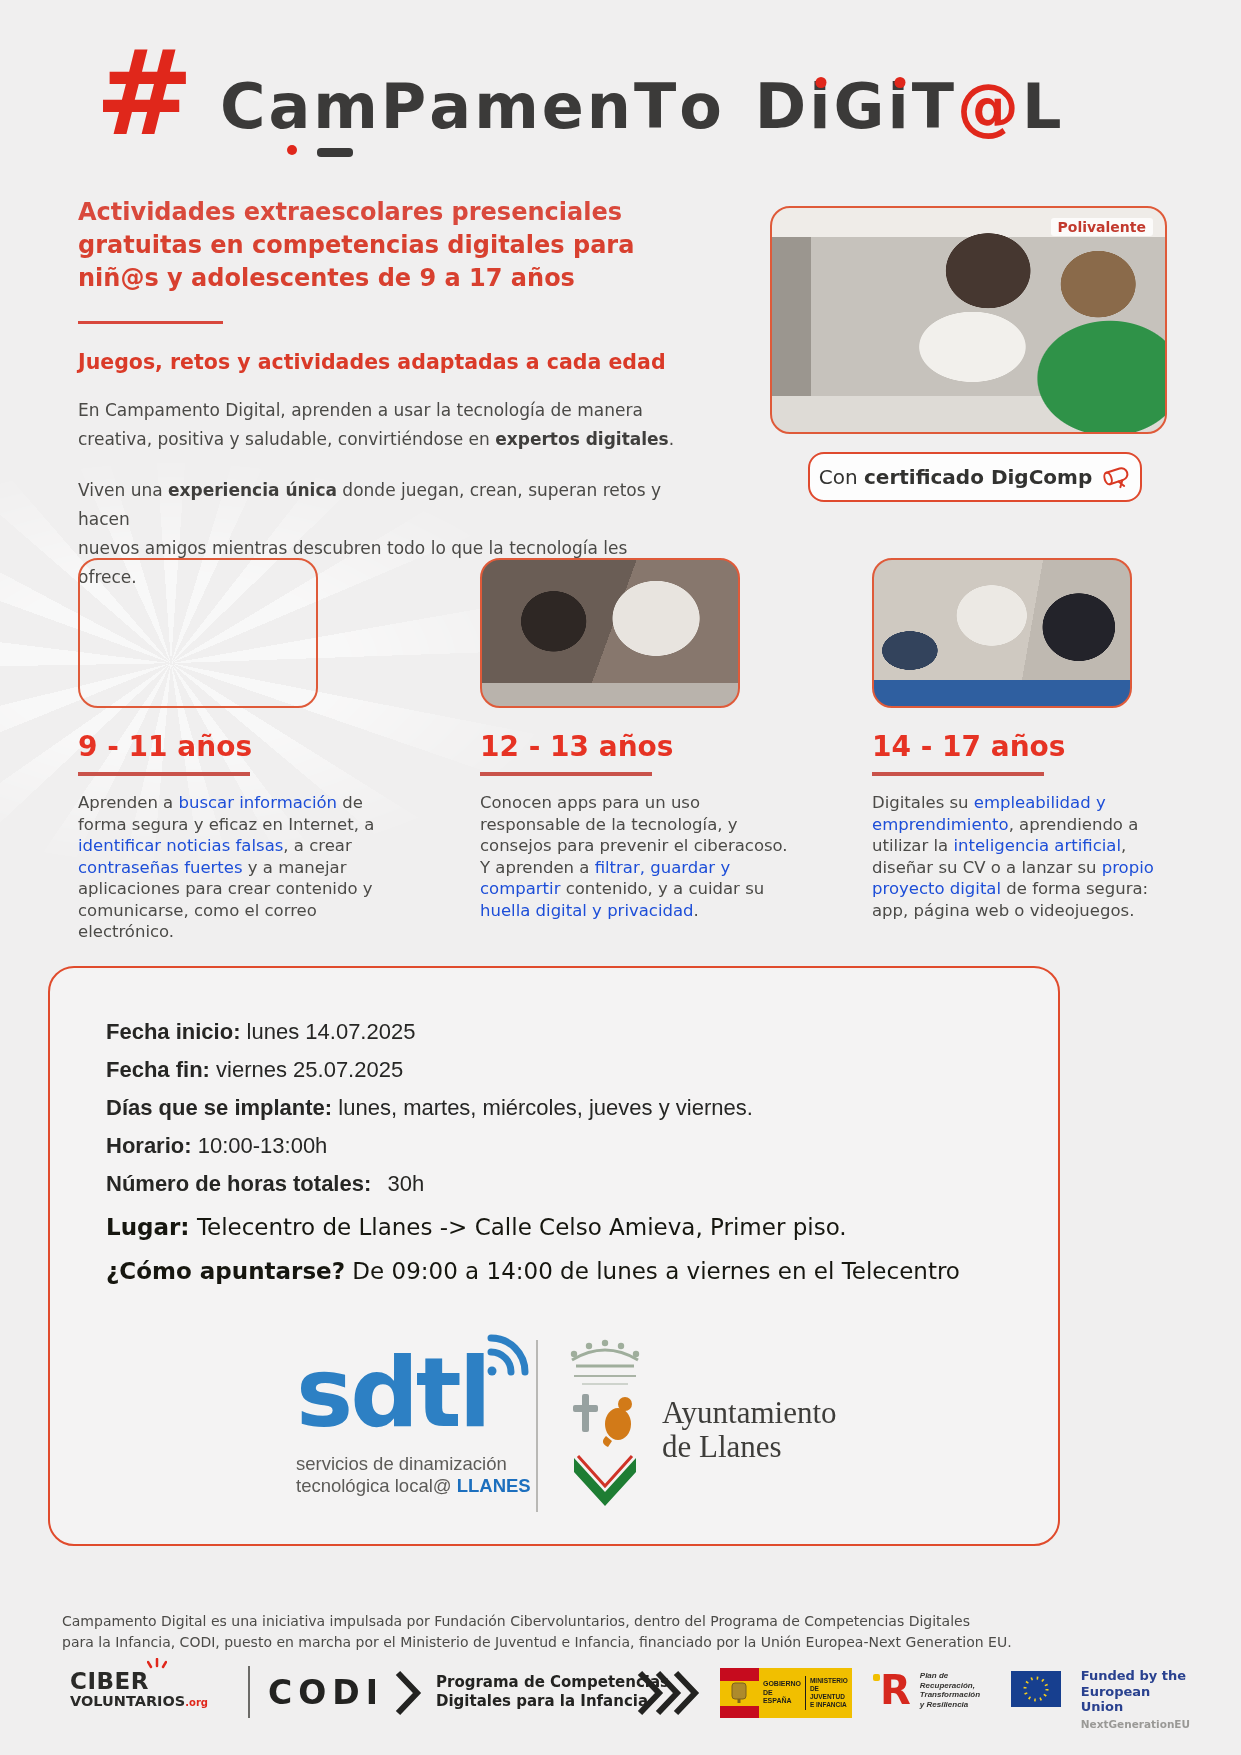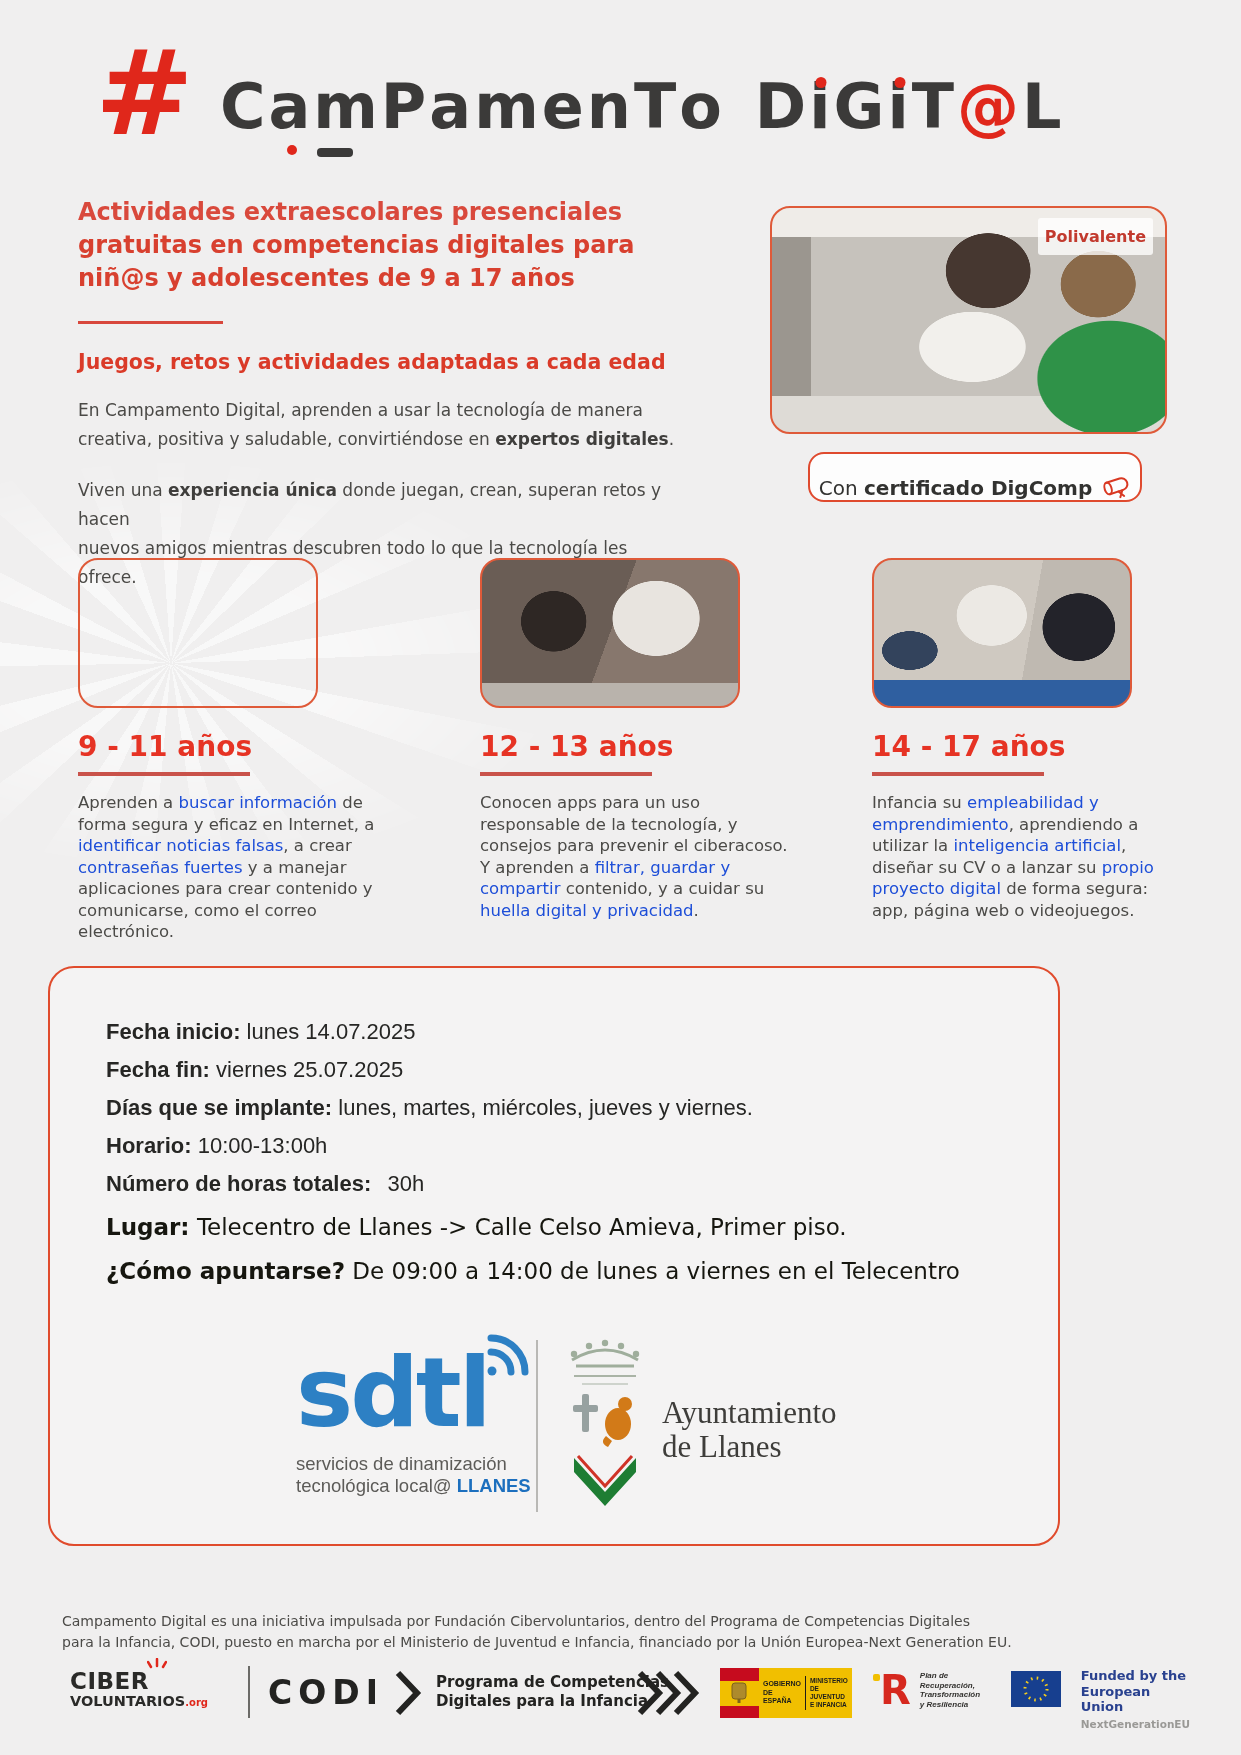--- a/index.html
+++ b/index.html
@@ -36,25 +36,25 @@
   .photo{border:2px solid #df5a39;border-radius:20px;overflow:hidden;box-sizing:border-box;}
   .ph-hero{position:absolute;left:770px;top:206px;width:397px;height:228px;
     background:
       radial-gradient(ellipse 120px 95px at 86% 76%, #2f9248 0 60%, transparent 61%),
       radial-gradient(ellipse 62px 55px at 83% 34%, #8a6a4a 0 60%, transparent 61%),
       radial-gradient(ellipse 70px 62px at 55% 28%, #463730 0 60%, transparent 61%),
       radial-gradient(ellipse 88px 58px at 51% 62%, #f2f0ec 0 60%, transparent 61%),
       linear-gradient(0deg,#dedbd6 0 16%, transparent 16%),
       linear-gradient(180deg,#efece8 0 13%, transparent 13%),
       linear-gradient(90deg,#9b968f 0 10%, #c6c2bc 10%);}
-  .sign{position:absolute;top:10px;right:12px;font-size:16px;font-weight:600;color:#c23a2e;
-        background:rgba(255,255,255,.78);padding:9px 7px;border-radius:3px;}
+  .sign{position:absolute;top:10px;right:12px;font-size:14px;font-weight:600;color:#c23a2e;
+        background:rgba(255,255,255,.78);padding:1px 7px;border-radius:3px;}
 
   .badge{position:absolute;left:808px;top:452px;width:334px;height:50px;background:#fdfdfd;
-         border:2px solid #df4a2e;border-radius:16px;display:flex;align-items:flex-end;justify-content:center;gap:9px;box-sizing:border-box;}
+         border:2px solid #df4a2e;border-radius:16px;display:flex;align-items:center;justify-content:center;gap:9px;box-sizing:border-box;}
   .badge .txt{font-size:20px;color:#323230;white-space:nowrap;}
   .badge .txt .b{font-weight:800;}
 
   
   .col{position:absolute;top:558px;width:308px;}
   .col1{left:78px;}.col2{left:480px;}.col3{left:872px;}
   .col .photo{position:relative;}
   .ph-911{width:240px;height:150px;
     background:
       radial-gradient(ellipse 40px 36px at 22% 24%, #9a9builder 0 0, transparent 0),
@@ -181,21 +181,21 @@
     <div class="photo ph-1213"></div>
     <div class="age-title">12 - 13 años</div>
     <div class="age-underline"></div>
     <div class="age-text"><span>Conocen apps para un uso responsable de la tecnología, y consejos para prevenir el ciberacoso. Y aprenden a </span><span class="b">filtrar, guardar y compartir</span><span> contenido, y a cuidar su </span><span class="b">huella digital y privacidad</span><span>.</span></div>
   </section>
 
   <section class="col col3">
     <div class="photo ph-1417"></div>
     <div class="age-title">14 - 17 años</div>
     <div class="age-underline"></div>
-    <div class="age-text"><span>Infancia su </span><span class="b">empleabilidad y emprendimiento</span><span>, aprendiendo a utilizar la </span><span class="b">inteligencia artificial</span><span>, diseñar su CV o a lanzar su </span><span class="b">propio proyecto digital</span><span> de forma segura: app, página web o videojuegos.</span></div>
+    <div class="age-text"><span>Digitales su </span><span class="b">empleabilidad y emprendimiento</span><span>, aprendiendo a utilizar la </span><span class="b">inteligencia artificial</span><span>, diseñar su CV o a lanzar su </span><span class="b">propio proyecto digital</span><span> de forma segura: app, página web o videojuegos.</span></div>
   </section>
 
   <section class="infobox">
     <div class="rows">
       <div class="info-row">
         <span class="lbl">Fecha inicio:</span>
         <span class="val">lunes 14.07.2025</span>
       </div>
       <div class="info-row">
         <span class="lbl">Fecha fin:</span>

